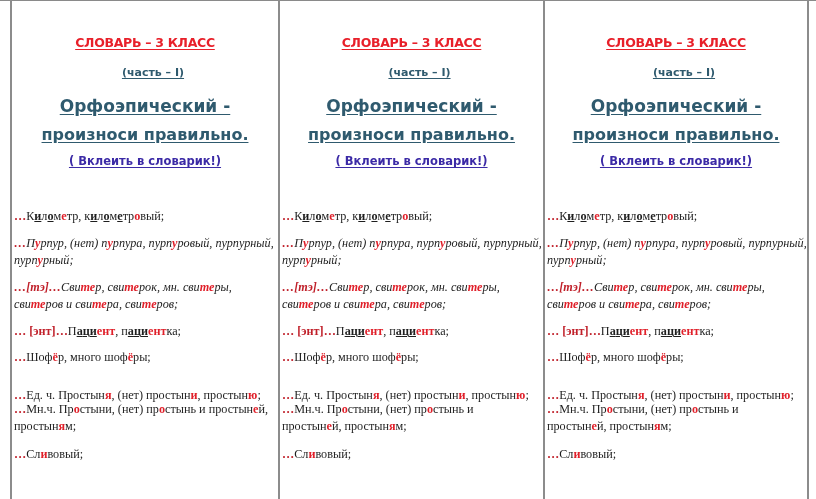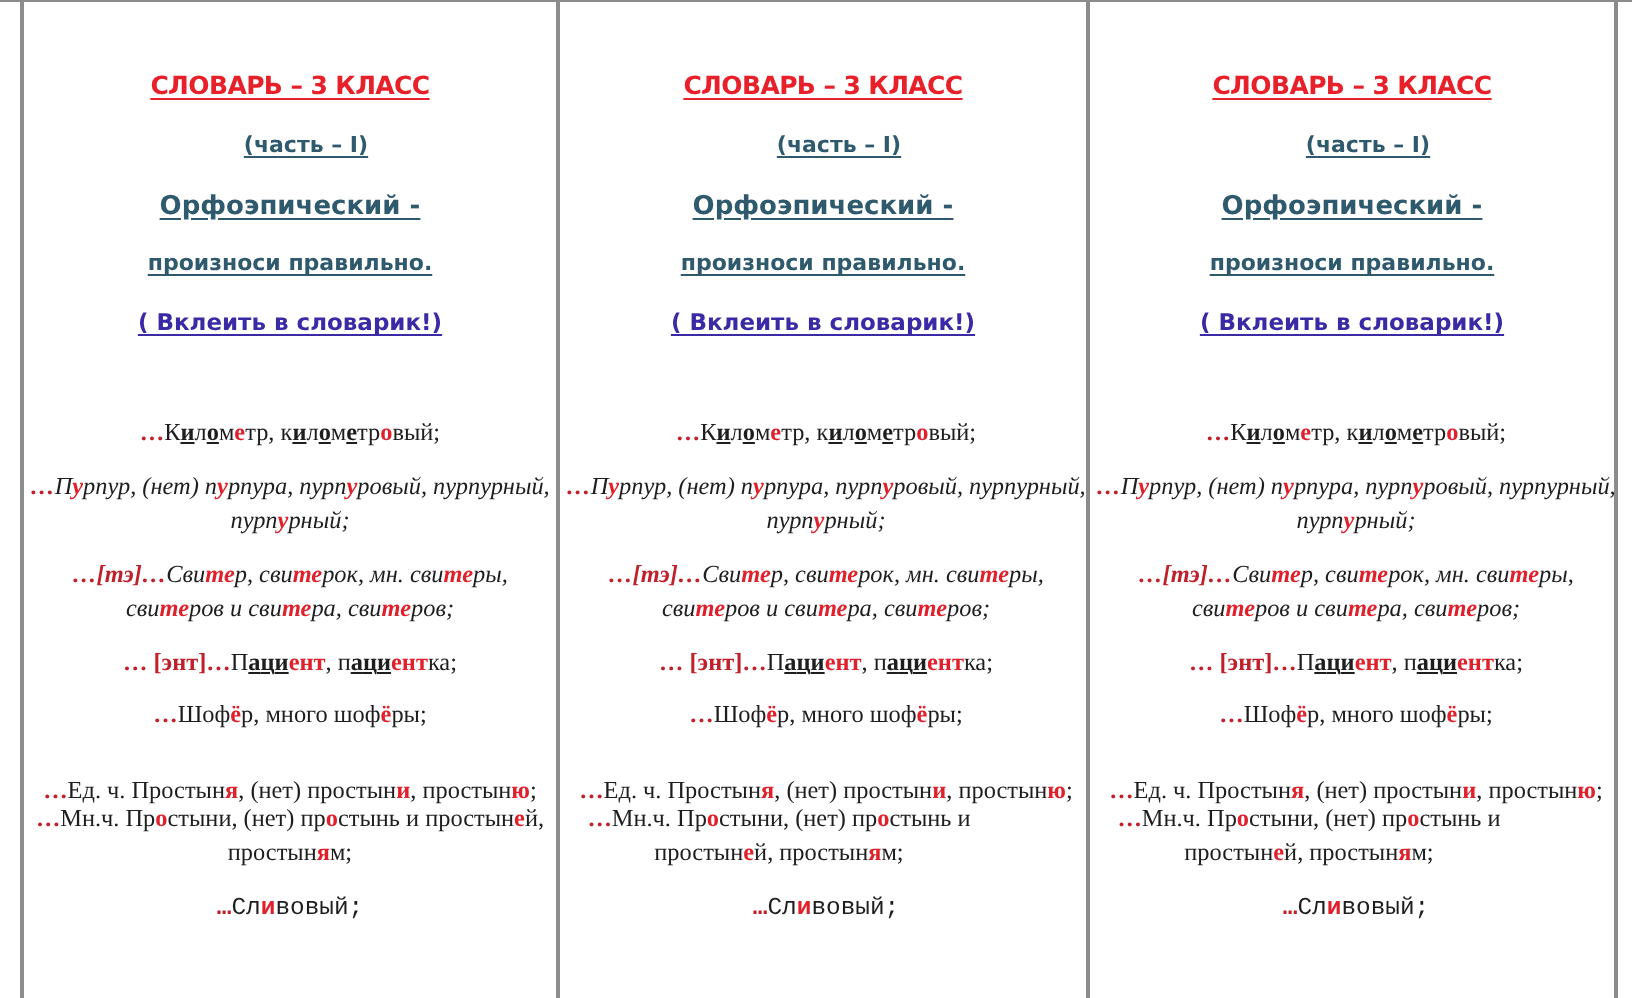--- a/index.html
+++ b/index.html
@@ -17,41 +17,41 @@
       position: absolute; top: 0; height: 499px; overflow: hidden;
     }
     .head {
       position: absolute; left: 0; right: 0; text-align: center;
       font-family: "DejaVu Sans", sans-serif; font-weight: bold;
       text-decoration: underline; text-underline-offset: 2px;
       white-space: nowrap;
     }
     .h-title { top: 35px; font-size: 12.5px; color: #e8202a; letter-spacing: -0.3px; }
     .h-part { top: 66px; font-size: 11px; color: #2f5a6e; padding-left: 16px; }
-    .h-ortho { top: 96px; font-size: 13px; color: #2f5a6e; }
-    .h-pron { top: 125px; font-size: 11px; color: #2f5a6e; }
+    .h-ortho { top: 96px; font-size: 17px; color: #2f5a6e; }
+    .h-pron { top: 125px; font-size: 16px; color: #2f5a6e; }
     .h-glue { top: 154px; font-size: 11.5px; color: #3b2aa6; }
     .entries {
       position: absolute; top: 208px; left: 2px; width: 262px;
       font-family: "Liberation Serif", serif; font-size: 12.2px; color: #1e1e1e;
       line-height: 17px;
     }
     .entry { margin: 0; white-space: normal; }
     .e1 { position: absolute; top: 0; }
     .e2 { position: absolute; top: 27px; font-style: italic; }
     .e3 { position: absolute; top: 71px; font-style: italic; }
     .e4 { position: absolute; top: 115px; }
     .e5 { position: absolute; top: 141px; }
     .e6 { position: absolute; top: 179px; }
     .e7 { position: absolute; top: 193px; }
-    .e8 { position: absolute; top: 238px; font-family: Liberation Mono, monospace; }
+    .e8 { position: absolute; top: 238px; }
     .r { color: #e0202a; font-weight: bold; }
     .u { text-decoration: underline; font-weight: bold; }
     .dots { color: #c0202a; font-weight: bold; }
-    .entry { width: 262px; text-align: center; }
+    .entry { width: 262px; }
   </style>
 </head>
 <body>
 
 <div class="top-border"></div>
 <div class="vline" style="left:10px"></div>
 <div class="vline" style="left:278px"></div>
 <div class="vline" style="left:543px"></div>
 <div class="vline" style="left:807px"></div>
 

